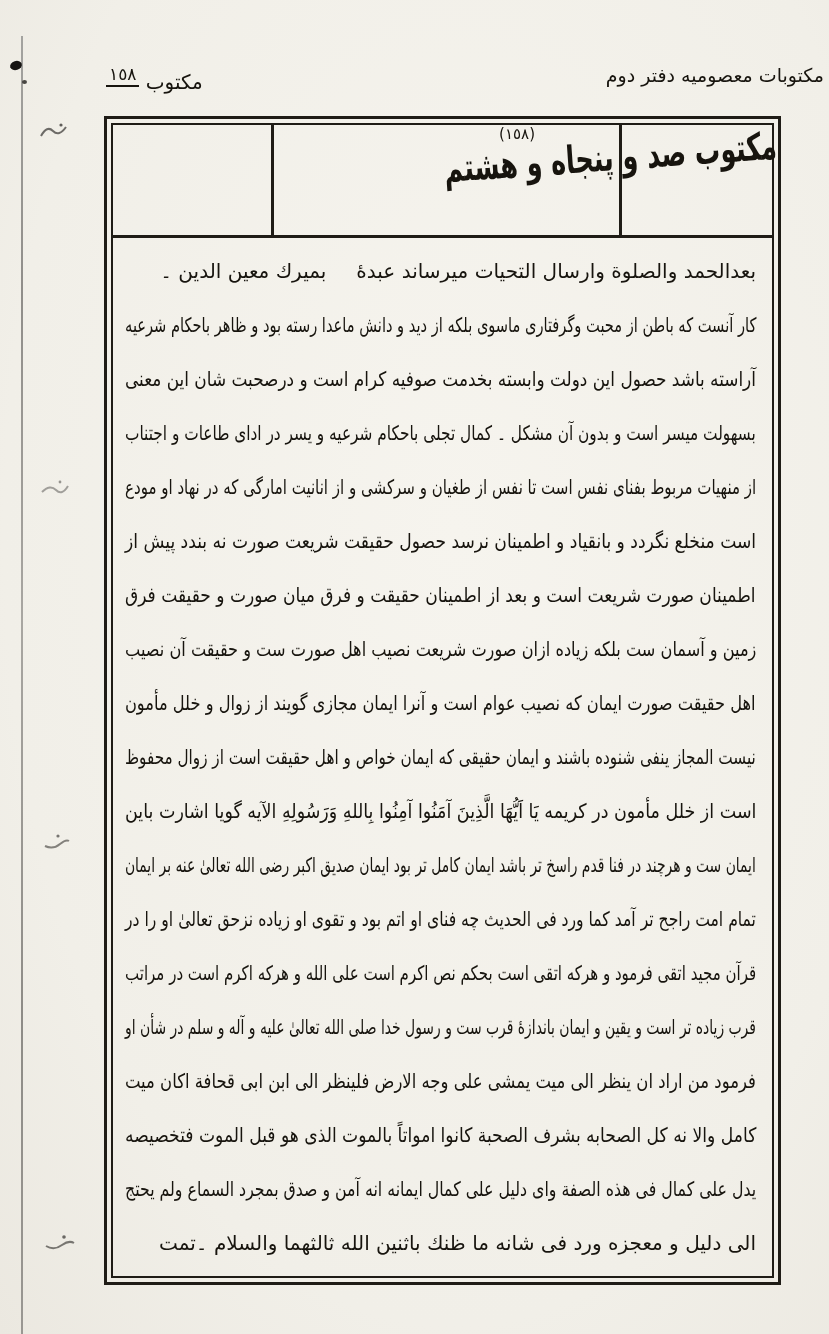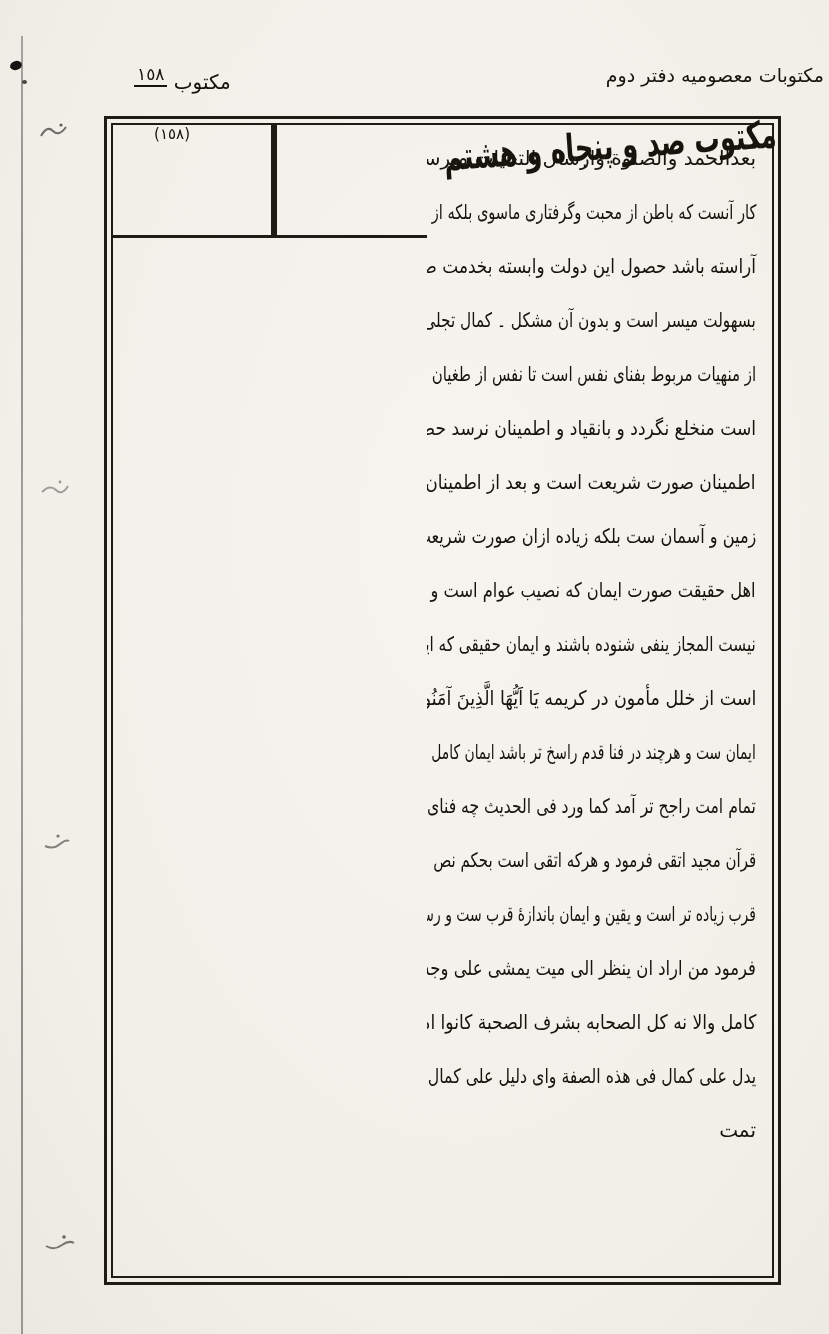--- a/index.html
+++ b/index.html
@@ -16,33 +16,33 @@
     opacity:.75;}
   .blob1{position:absolute;left:10px;top:61px;width:12px;height:9px;background:#161412;
     border-radius:50%;transform:rotate(-18deg);}
   .blob2{position:absolute;left:22px;top:80px;width:5px;height:4px;background:#2a2825;
     border-radius:50%;opacity:.85;}
   .margin-mark{position:absolute;opacity:.8;}
   .margin-mark svg{display:block;}
 
   
   .head-left{position:absolute;left:106px;top:70px;direction:rtl;font-size:20px;
-    white-space:nowrap;margin-left:28px;}
+    white-space:nowrap;}
   .head-left .num{display:inline-block;transform:translateY(-9px);font-size:17px;
     border-bottom:2px solid #17140e;padding:0 3px 1px;}
   .page-num{position:absolute;left:383px;top:60px;width:104px;text-align:center;
     font-size:37px;font-weight:bold;letter-spacing:5px;}
   .head-right{position:absolute;left:612px;top:64px;width:212px;direction:rtl;
     font-size:19px;text-align:center;white-space:nowrap;}
 
   
   .frame-outer{position:absolute;left:104px;top:116px;width:677px;height:1169px;
     border:3px solid #1f1c16;box-sizing:border-box;padding:4px;background:transparent;}
   .frame-inner{width:100%;height:100%;border:2px solid #1f1c16;box-sizing:border-box;
-    display:flex;flex-direction:row;}
+    display:flex;flex-direction:column;}
 
   
   .title-band{height:110px;border-bottom:3px solid #1f1c16;display:flex;flex-shrink:0;}
   .tcell-l{width:158px;border-right:3px solid #1f1c16;}
   .tcell-c{flex:1;position:relative;overflow:visible;}
   .tcell-r{width:150px;border-left:3px solid #1f1c16;}
   .letter-num{position:absolute;top:0px;right:84px;font-size:15px;direction:rtl;}
   .letter-title{position:absolute;left:4px;right:8px;top:22px;text-align:center;
     transform:rotate(-4deg);}
   .letter-title .fitline{display:inline-block;font-size:38px;font-weight:bold;
@@ -113,19 +113,20 @@
 
       <div class="body-area">
         <div class="line-first">
           <span class="fitseg">بعدالحمد والصلوة وارسال التحيات ميرساند عبدهٔ</span>
           <span class="fitseg">بميرك معين الدين ۔</span>
         </div>
 
         <div><div class="bline" style="display: inline-block; transform-origin: right center; transform: scaleX(0.730324);">كار آنست كه باطن از محبت وگرفتارى ماسوى بلكه از ديد و دانش ماعدا رسته بود و ظاهر باحكام شرعيه</div><div class="bline" style="display: inline-block; transform-origin: right center; transform: scaleX(0.844712);">آراسته باشد حصول اين دولت وابسته بخدمت صوفيه كرام است و درصحبت شان اين معنى</div><div class="bline" style="display: inline-block; transform-origin: right center; transform: scaleX(0.766707);">بسهولت ميسر است و بدون آن مشكل ۔ كمال تجلى باحكام شرعيه و يسر در اداى طاعات و اجتناب</div><div class="bline" style="display: inline-block; transform-origin: right center; transform: scaleX(0.750297);">از منهيات مربوط بفناى نفس است تا نفس از طغيان و سركشى و از انانيت امارگى كه در نهاد او مودع</div><div class="bline" style="display: inline-block; transform-origin: right center; transform: scaleX(0.855014);">است منخلع نگردد و بانقياد و اطمينان نرسد حصول حقيقت شريعت صورت نه بندد پيش از</div><div class="bline" style="display: inline-block; transform-origin: right center; transform: scaleX(0.852703);">اطمينان صورت شريعت است و بعد از اطمينان حقيقت و فرق ميان صورت و حقيقت فرق</div><div class="bline" style="display: inline-block; transform-origin: right center; transform: scaleX(0.807939);">زمين و آسمان ست بلكه زياده ازان صورت شريعت نصيب اهل صورت ست و حقيقت آن نصيب</div><div class="bline" style="display: inline-block; transform-origin: right center; transform: scaleX(0.812098);">اهل حقيقت صورت ايمان كه نصيب عوام است و آنرا ايمان مجازى گويند از زوال و خلل مأمون</div><div class="bline" style="display: inline-block; transform-origin: right center; transform: scaleX(0.762077);">نيست المجاز ينفى شنوده باشند و ايمان حقيقى كه ايمان خواص و اهل حقيقت است از زوال محفوظ</div><div class="bline" style="display: inline-block; transform-origin: right center; transform: scaleX(0.873961);">است از خلل مأمون در كريمه يَا اَيُّهَا الَّذِينَ آمَنُوا آمِنُوا بِاللهِ وَرَسُولِهِ الآيه گويا اشارت باين</div><div class="bline" style="display: inline-block; transform-origin: right center; transform: scaleX(0.693407);">ايمان ست و هرچند در فنا قدم راسخ تر باشد ايمان كامل تر بود ايمان صديق اكبر رضى الله تعالىٰ عنه بر ايمان</div><div class="bline" style="display: inline-block; transform-origin: right center; transform: scaleX(0.780941);">تمام امت راجح تر آمد كما ورد فى الحديث چه فناى او اتم بود و تقوى او زياده نزحق تعالىٰ او را در</div><div class="bline" style="display: inline-block; transform-origin: right center; transform: scaleX(0.749406);">قرآن مجيد اتقى فرمود و هركه اتقى است بحكم نص اكرم است على الله و هركه اكرم است در مراتب</div><div class="bline" style="display: inline-block; transform-origin: right center; transform: scaleX(0.694934);">قرب زياده تر است و يقين و ايمان باندازهٔ قرب ست و رسول خدا صلى الله تعالىٰ عليه و آله و سلم در شأن او</div><div class="bline" style="display: inline-block; transform-origin: right center; transform: scaleX(0.821615);">فرمود من اراد ان ينظر الى ميت يمشى على وجه الارض فلينظر الى ابن ابى قحافة اكان ميت</div><div class="bline" style="display: inline-block; transform-origin: right center; transform: scaleX(0.856174);">كامل والا نه كل الصحابه بشرف الصحبة كانوا امواتاً بالموت الذى هو قبل الموت فتخصيصه</div><div class="bline" style="display: inline-block; transform-origin: right center; transform: scaleX(0.78875);">يدل على كمال فى هذه الصفة واى دليل على كمال ايمانه انه آمن و صدق بمجرد السماع ولم يحتج</div></div>
 
         <div class="line-last">
+          <span class="fitline">الى دليل و معجزه ورد فى شانه ما ظنك باثنين الله ثالثهما والسلام ۔</span>
           <span>تمت</span>
         </div>
       </div>
 
     </div>
   </div>
 </div>
 
 </body></html>

